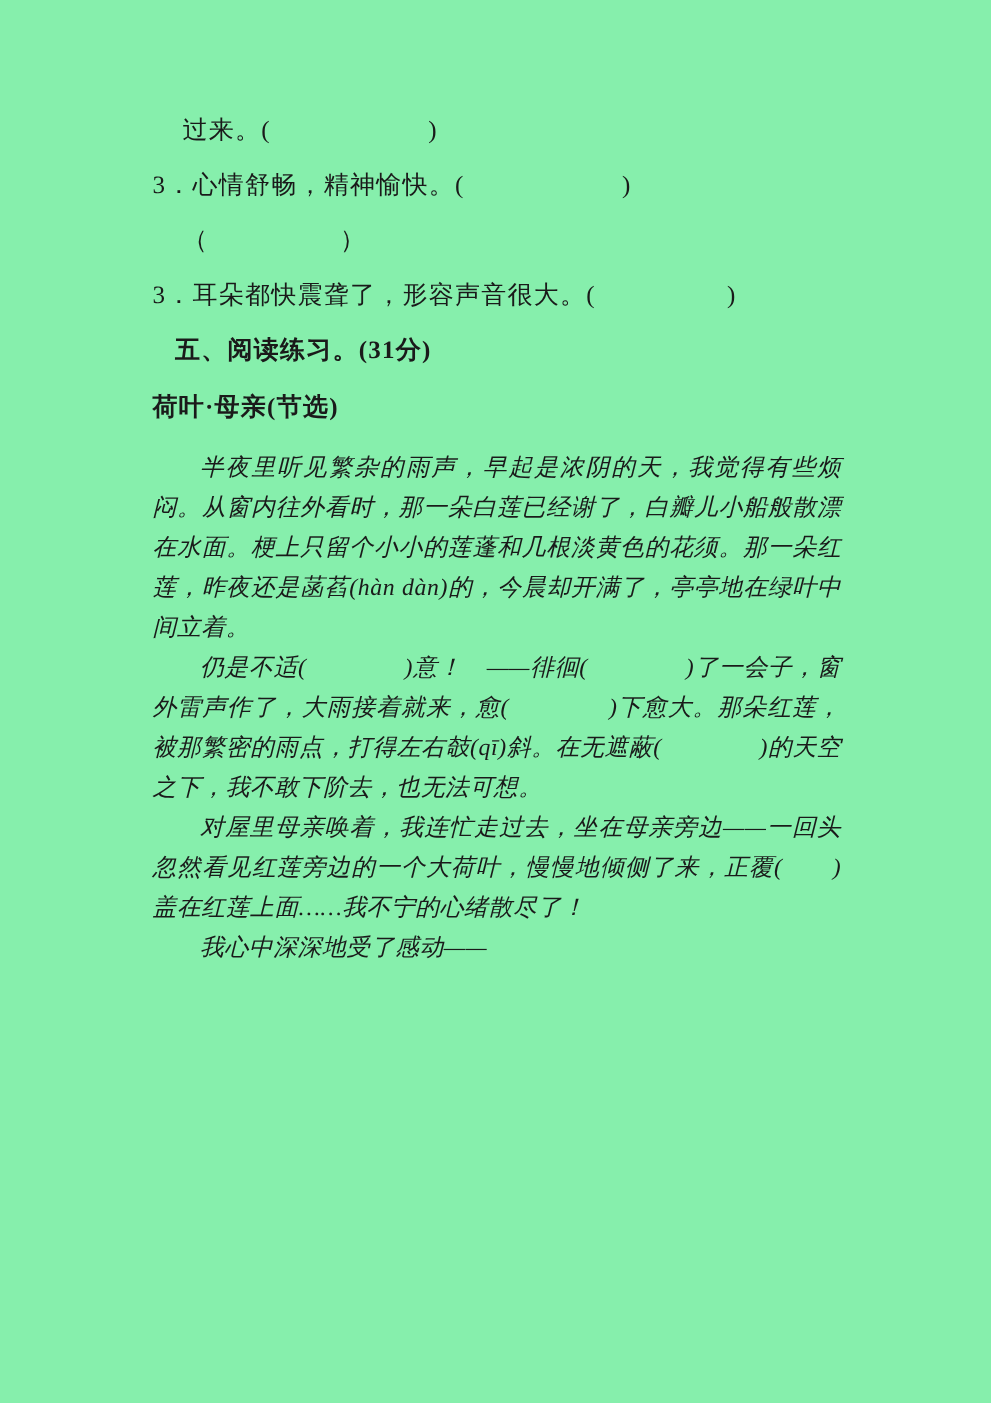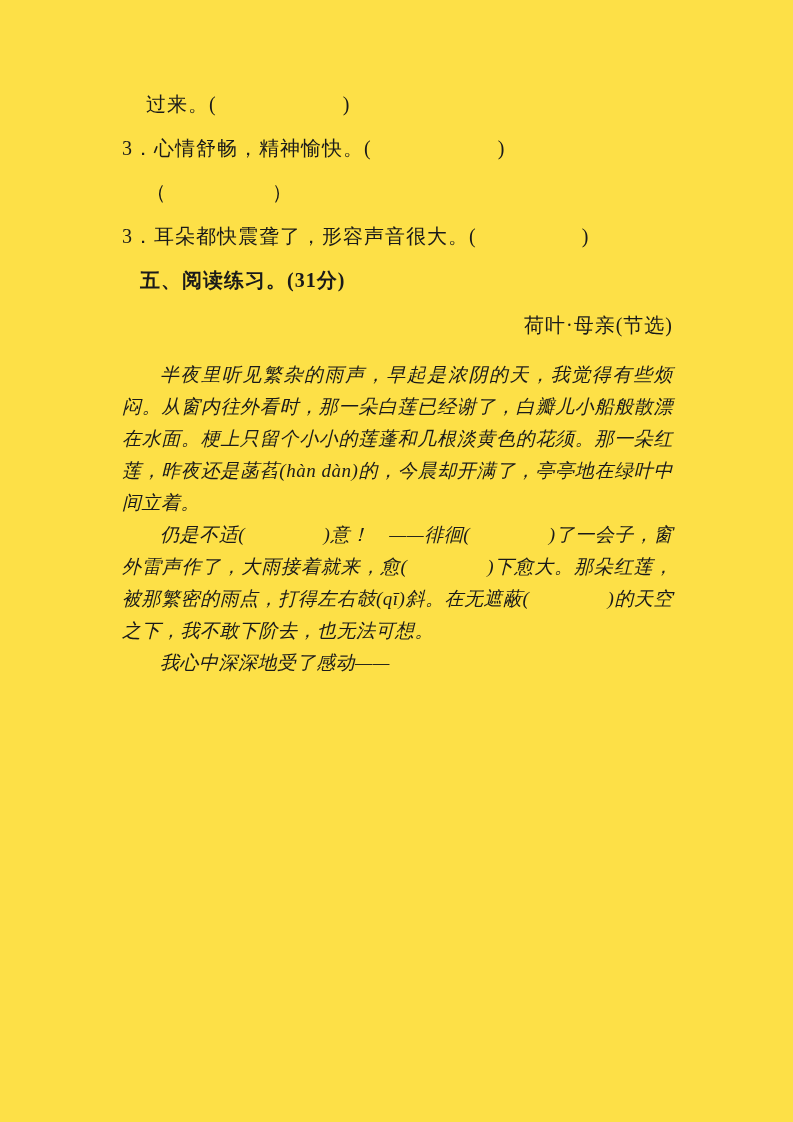--- a/index.html
+++ b/index.html
@@ -6,21 +6,21 @@
   html, body {
     margin: 0;
     padding: 0;
     background: #ffffff;
   }
   .page {
     position: relative;
     width: 793px;
     height: 1122px;
     margin: 0 auto;
-    background: #fde047;
+    background: #86efac;
     color: #1a1a1a;
     padding: 92px 120px 40px 122px;
     font-family: "Liberation Serif", "DejaVu Serif", serif;
     overflow: hidden;
   }
   .q {
     font-size: 20px;
     line-height: 24px;
     margin: 0 0 20px 0;
     letter-spacing: 1px;
@@ -29,22 +29,22 @@
   .q.indent1 {
     padding-left: 24px;
   }
   .section-heading {
     font-weight: bold;
     margin-top: 2px;
     margin-left: 18px;
   }
   .passage-title {
     font-size: 20px;
-    font-weight: 400;
-    text-align: right;
+    font-weight: 700;
+    text-align: left;
     margin: 16px 0 20px 0;
     letter-spacing: 1px;
     font-family: "Liberation Serif", "DejaVu Serif", serif;
   }
   .para {
     font-size: 19px;
     line-height: 32px;
     margin: 0;
     text-align: justify;
     text-indent: 2em;
@@ -61,15 +61,16 @@
   <div class="q">3．心情舒畅，精神愉快。(　　　　　　)</div>
   <div class="q indent1">（　　　　　）</div>
   <div class="q">3．耳朵都快震聋了，形容声音很大。(　　　　　)</div>
 
   <div class="q section-heading">五、阅读练习。(31分)</div>
 
   <h2 class="passage-title">荷叶·母亲(节选)</h2>
 
   <p class="para">半夜里听见繁杂的雨声，早起是浓阴的天，我觉得有些烦闷。从窗内往外看时，那一朵白莲已经谢了，白瓣儿小船般散漂在水面。梗上只留个小小的莲蓬和几根淡黄色的花须。那一朵红莲，昨夜还是菡萏(hàn dàn)的，今晨却开满了，亭亭地在绿叶中间立着。</p>
   <p class="para">仍是不适(　　　　)意！　——徘徊(　　　　)了一会子，窗外雷声作了，大雨接着就来，愈(　　　　)下愈大。那朵红莲，被那繁密的雨点，打得左右攲(qī)斜。在无遮蔽(　　　　)的天空之下，我不敢下阶去，也无法可想。</p>
+  <p class="para">对屋里母亲唤着，我连忙走过去，坐在母亲旁边——一回头忽然看见红莲旁边的一个大荷叶，慢慢地倾侧了来，正覆(　　)盖在红莲上面……我不宁的心绪散尽了！</p>
   <p class="para">我心中深深地受了感动——</p>
 
 </div>
 
 </body></html>

